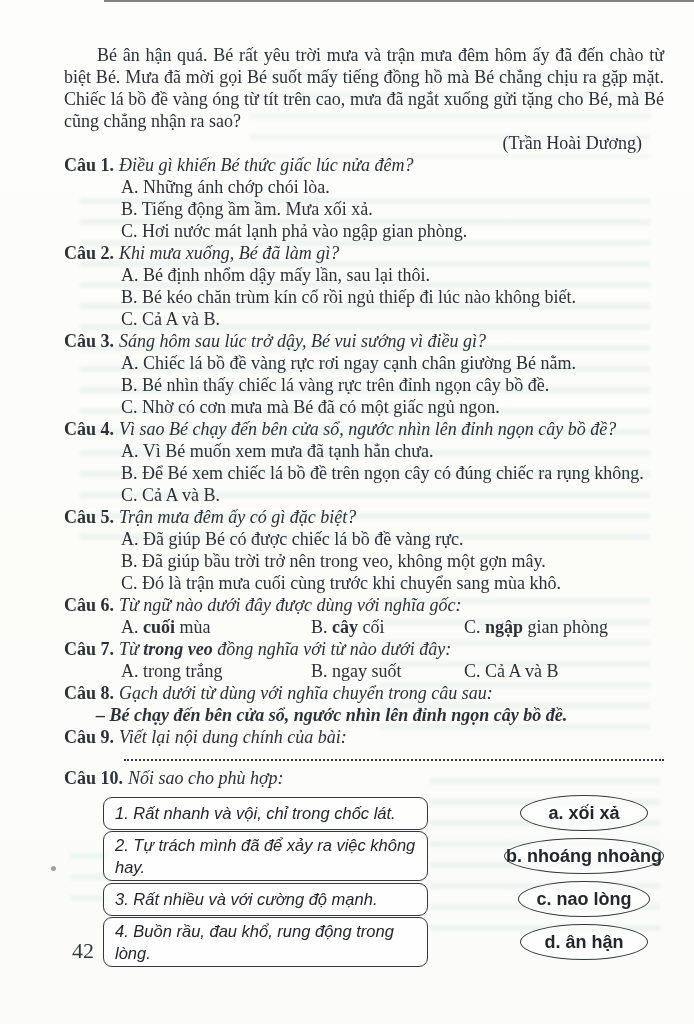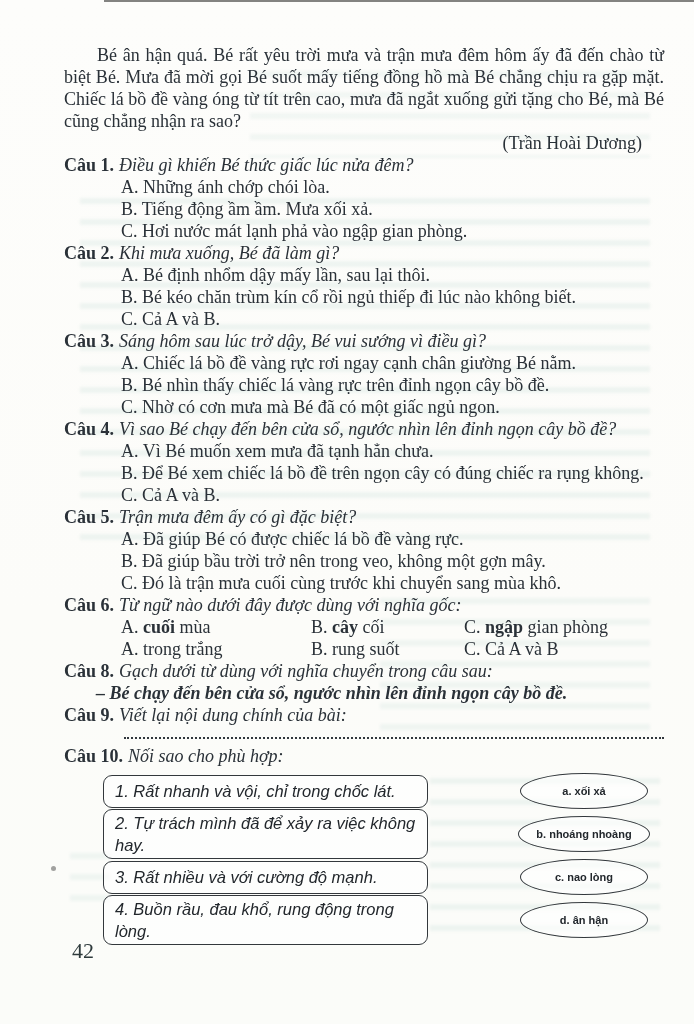--- a/index.html
+++ b/index.html
@@ -45,21 +45,21 @@
   .match-row{display:flex;align-items:center;justify-content:space-between;margin-bottom:9px;height:34px;}
   .match-box{
     box-sizing:border-box;width:325px;min-height:33px;display:flex;align-items:center;
     border:1.7px solid #33383c;border-radius:9px;padding:2px 11px;margin-left:39px;
     font-family:"Liberation Sans","DejaVu Sans",sans-serif;font-style:italic;font-size:16.5px;color:#22272c;background:rgba(255,255,255,.6);
   }
   .match-oval-col{width:160px;flex:none;display:flex;justify-content:center;}
   .match-oval{
     box-sizing:border-box;display:flex;align-items:center;justify-content:center;white-space:nowrap;
     border:1.7px solid #33383c;border-radius:50%;padding:6px 17px;min-width:128px;
-    font-family:"Liberation Sans","DejaVu Sans",sans-serif;font-weight:bold;font-size:11px;color:#22272c;background:rgba(255,255,255,.6);
+    font-family:"Liberation Sans","DejaVu Sans",sans-serif;font-weight:bold;font-size:18px;color:#22272c;background:rgba(255,255,255,.6);
   }
   .page-number{position:absolute;left:72px;top:938px;font-size:22px;color:#2e3a3c;}
 </style>
 </head>
 <body>
 
 <div class="sheet">
   <div class="scan-top-line"></div>
   <div class="bleed b1"></div>
   <div class="bleed b2"></div>
@@ -111,23 +111,24 @@
     <div class="q">
       <div class="q-head"><span class="q-label">Câu 6.</span><span class="q-prompt">Từ ngữ nào dưới đây được dùng với nghĩa gốc:</span></div>
       <div class="opt-row">
         <span class="opt-col-a"><span>A. </span><span class="bold-word">cuối</span><span> mùa</span></span>
         <span class="opt-col-b"><span>B. </span><span class="bold-word">cây</span><span> cối</span></span>
         <span class="opt-col-c"><span>C. </span><span class="bold-word">ngập</span><span> gian phòng</span></span>
       </div>
     </div>
 
     <div class="q">
+      <div class="q-head"><span class="q-label">Câu 7.</span><span class="q-prompt"><span>Từ </span><span class="bold-ital">trong veo</span><span> đồng nghĩa với từ nào dưới đây:</span></span></div>
       <div class="opt-row">
         <span class="opt-col-a">A. trong trắng</span>
-        <span class="opt-col-b">B. rung suốt</span>
+        <span class="opt-col-b">B. ngay suốt</span>
         <span class="opt-col-c">C. Cả A và B</span>
       </div>
     </div>
 
     <div class="q">
       <div class="q-head"><span class="q-label">Câu 8.</span><span class="q-prompt">Gạch dưới từ dùng với nghĩa chuyển trong câu sau:</span></div>
       <div class="quote-line">– Bé chạy đến bên cửa sổ, ngước nhìn lên đỉnh ngọn cây bồ đề.</div>
     </div>
 
     <div class="q">

